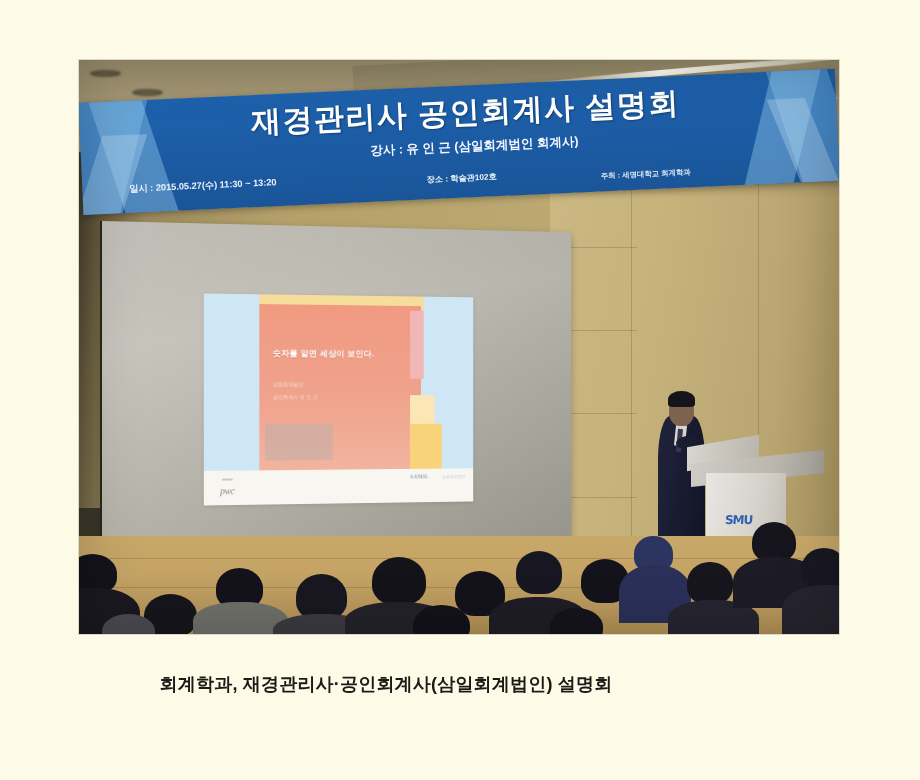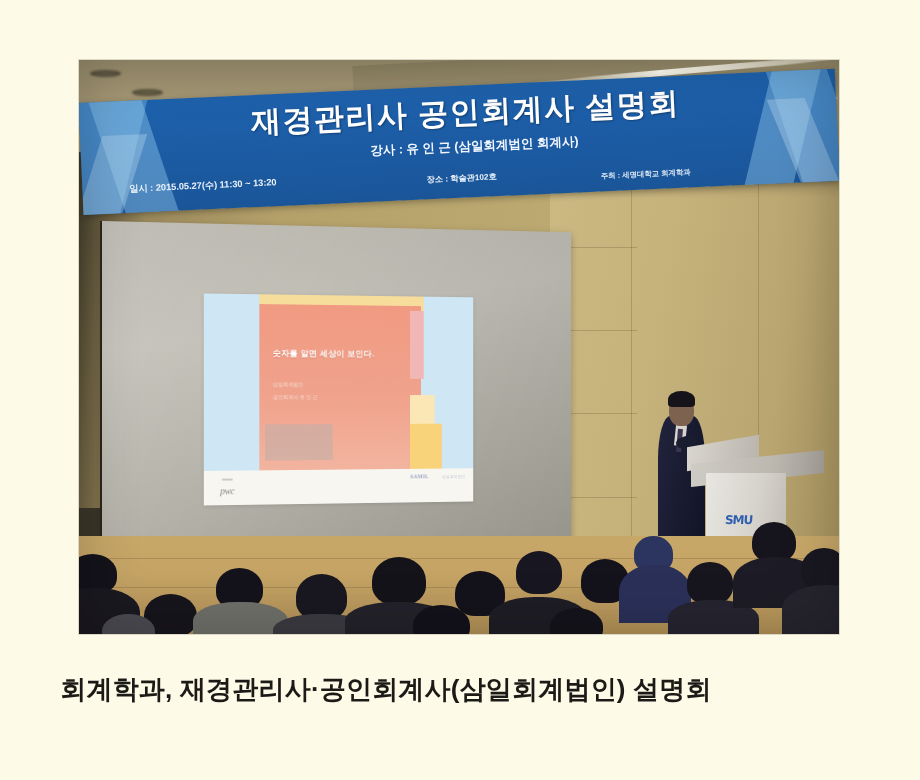--- a/index.html
+++ b/index.html
@@ -405,21 +405,21 @@
   }
 
   
   .caption {
     position: absolute;
     left: 0;
     top: 672px;
     width: 772px;
     text-align: center;
     color: #1c1a16;
-    font-size: 26px;
+    font-size: 18px;
     font-weight: bold;
     letter-spacing: 0.2px;
     white-space: nowrap;
     font-family: "Liberation Sans", sans-serif;
   }
 </style>
 </head>
 <body>
 
 <div class="page">

